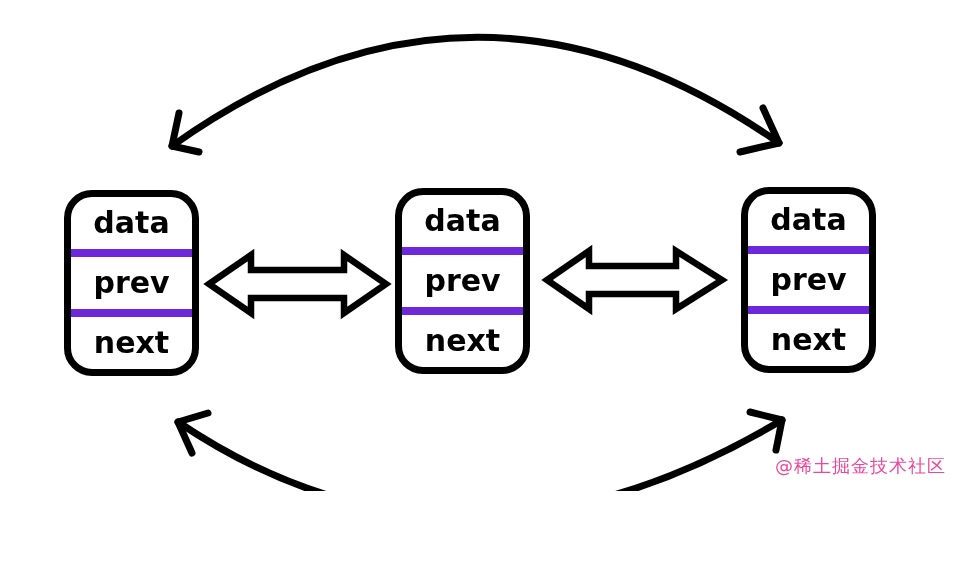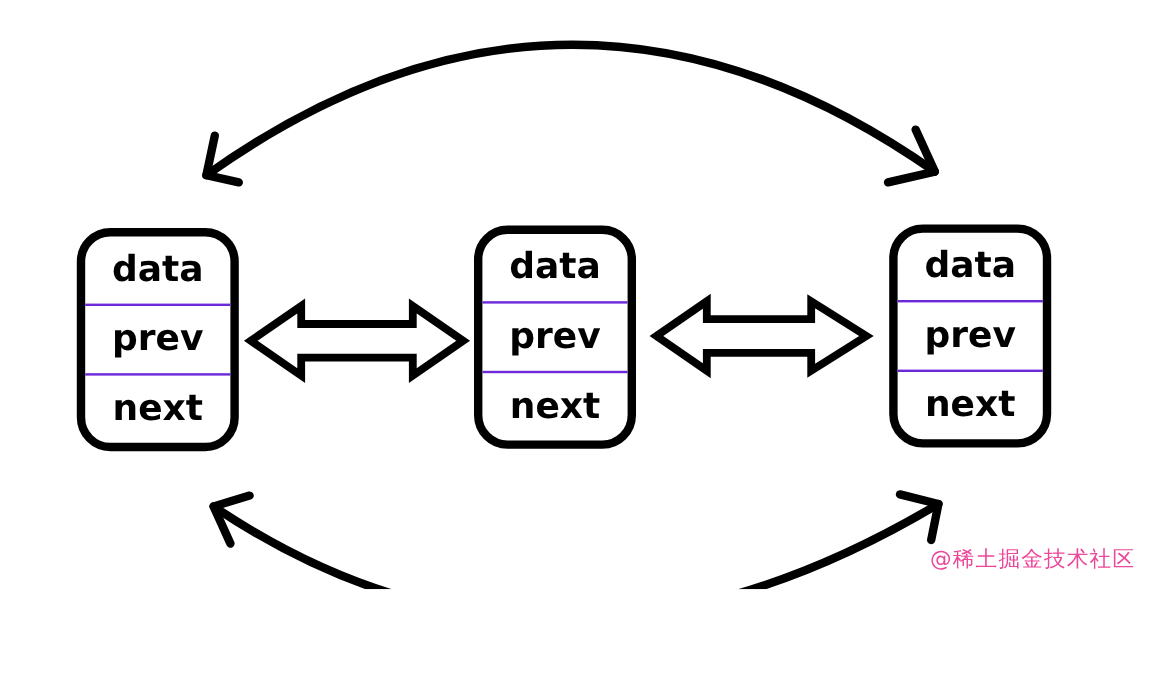--- a/index.html
+++ b/index.html
@@ -38,21 +38,21 @@
     display: flex;
     align-items: center;
     justify-content: center;
     font-weight: bold;
     font-size: 30px;
     line-height: 1;
     color: #000000;
     letter-spacing: 0px;
   }
   .node .cell + .cell {
-    border-top: 2px solid #6d28d9;
+    border-top: 8px solid #6d28d9;
   }
   .node-1 { left: 64px;  top: 190px; }
   .node-2 { left: 395px; top: 188px; }
   .node-3 { left: 741px; top: 187px; }
   .watermark {
     position: absolute;
     right: 14px;
     bottom: 13px;
     font-size: 18px;
     color: #ec4899;

